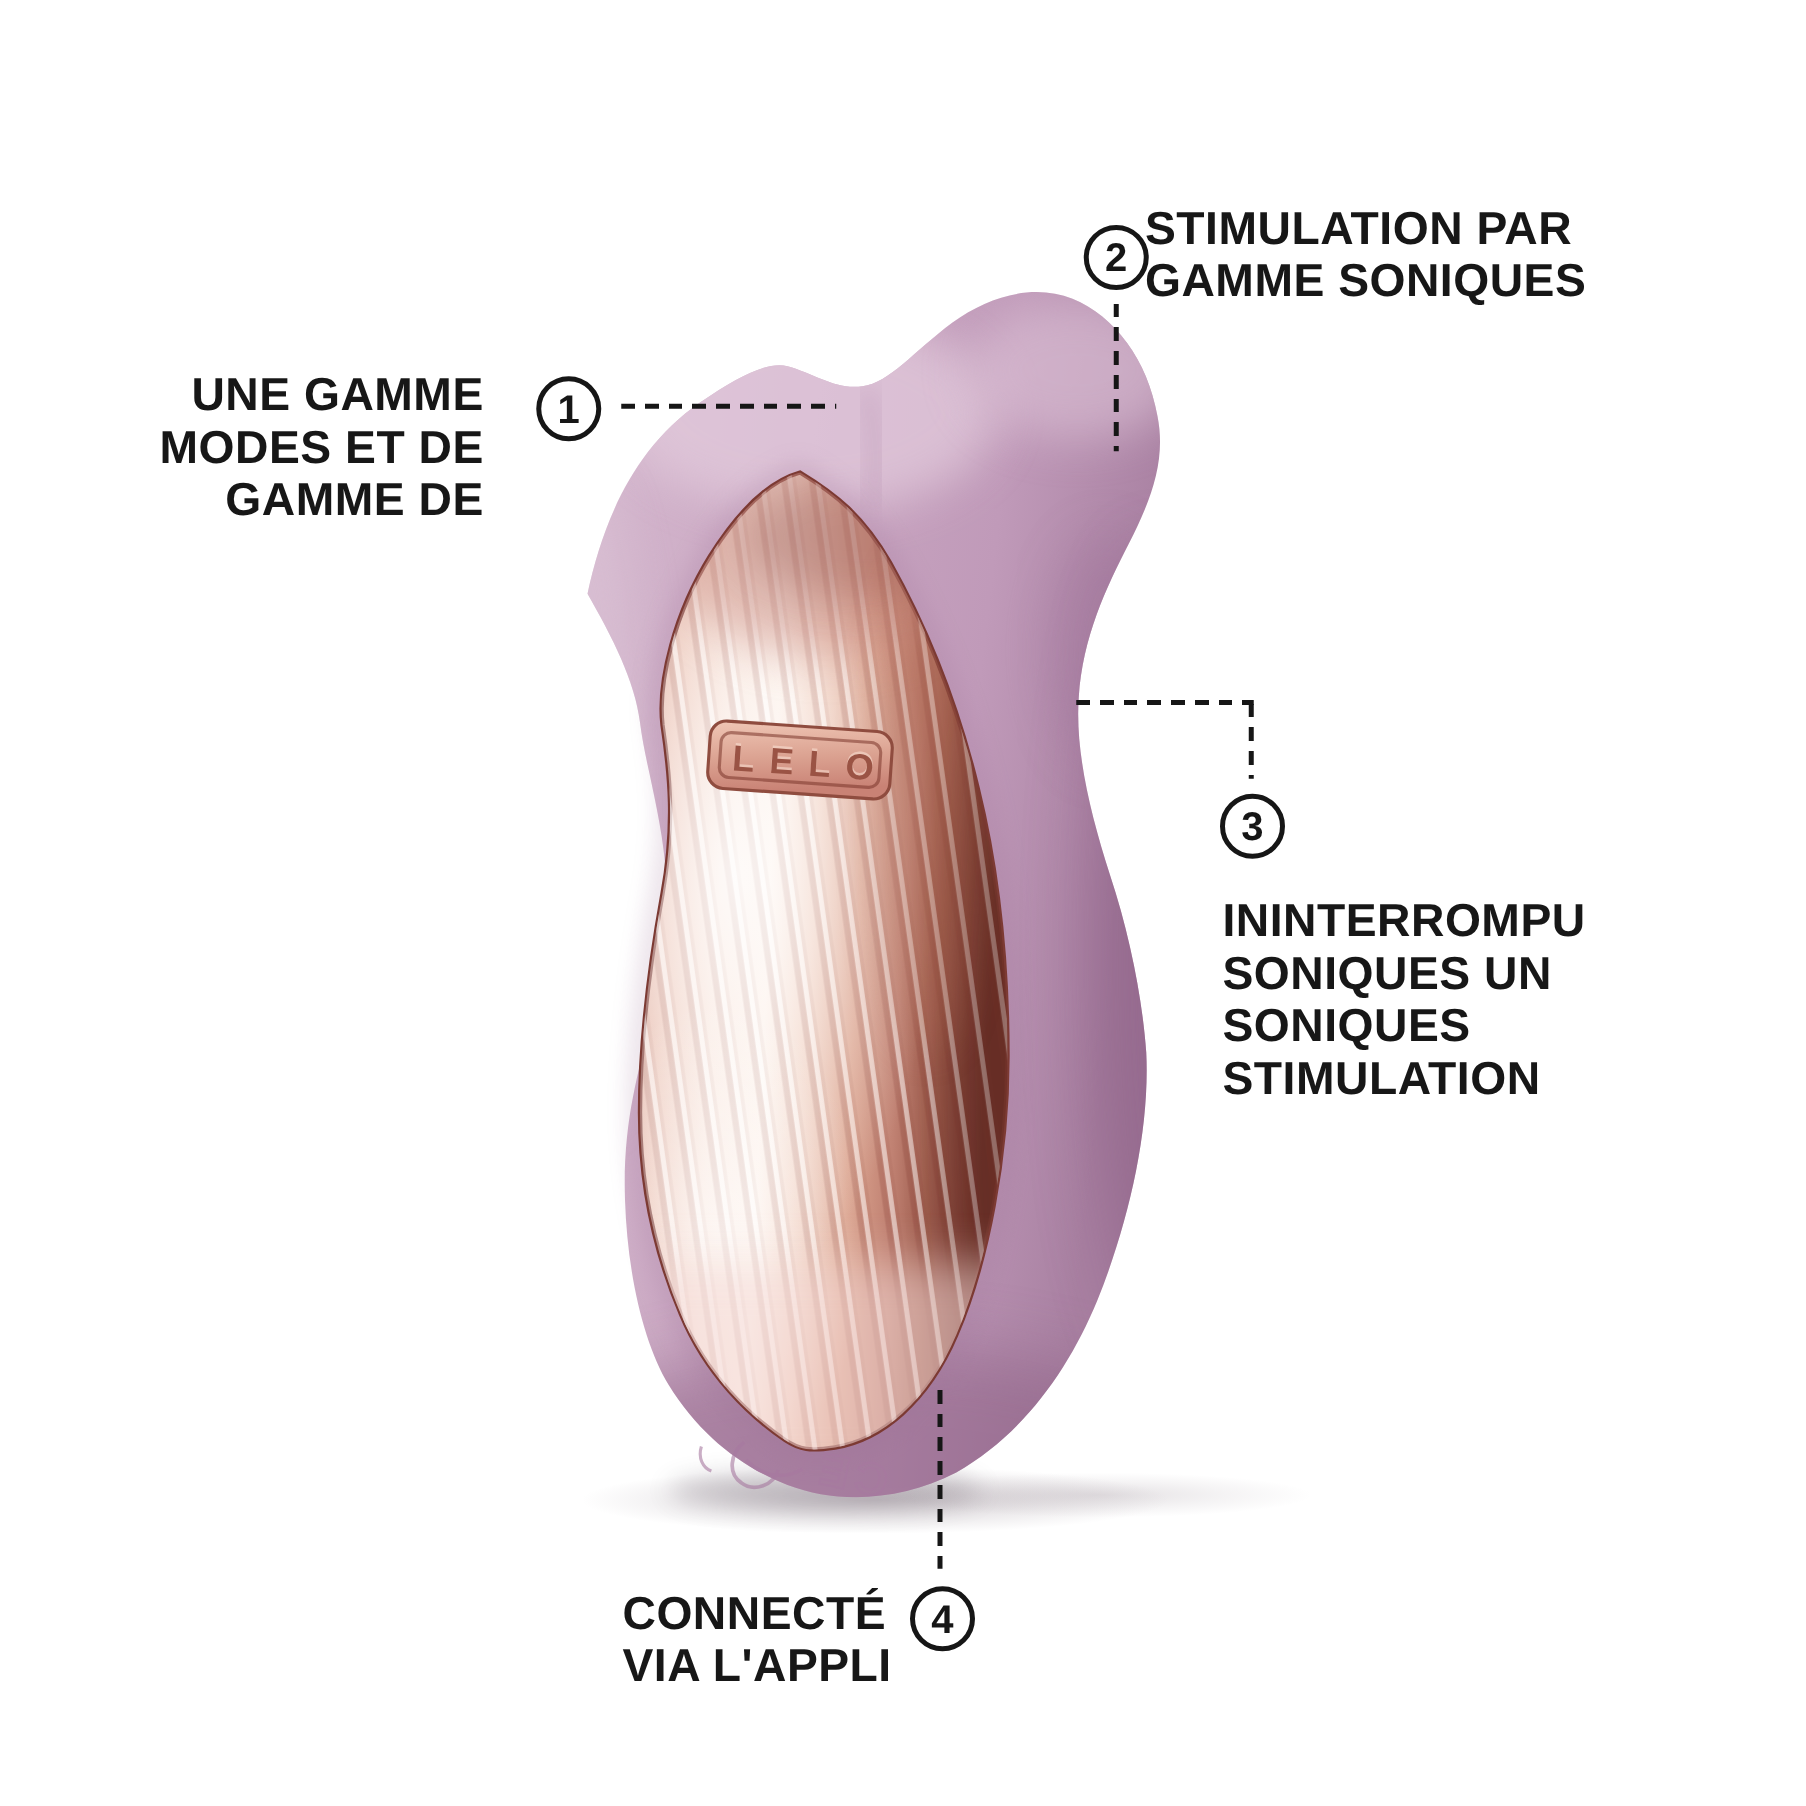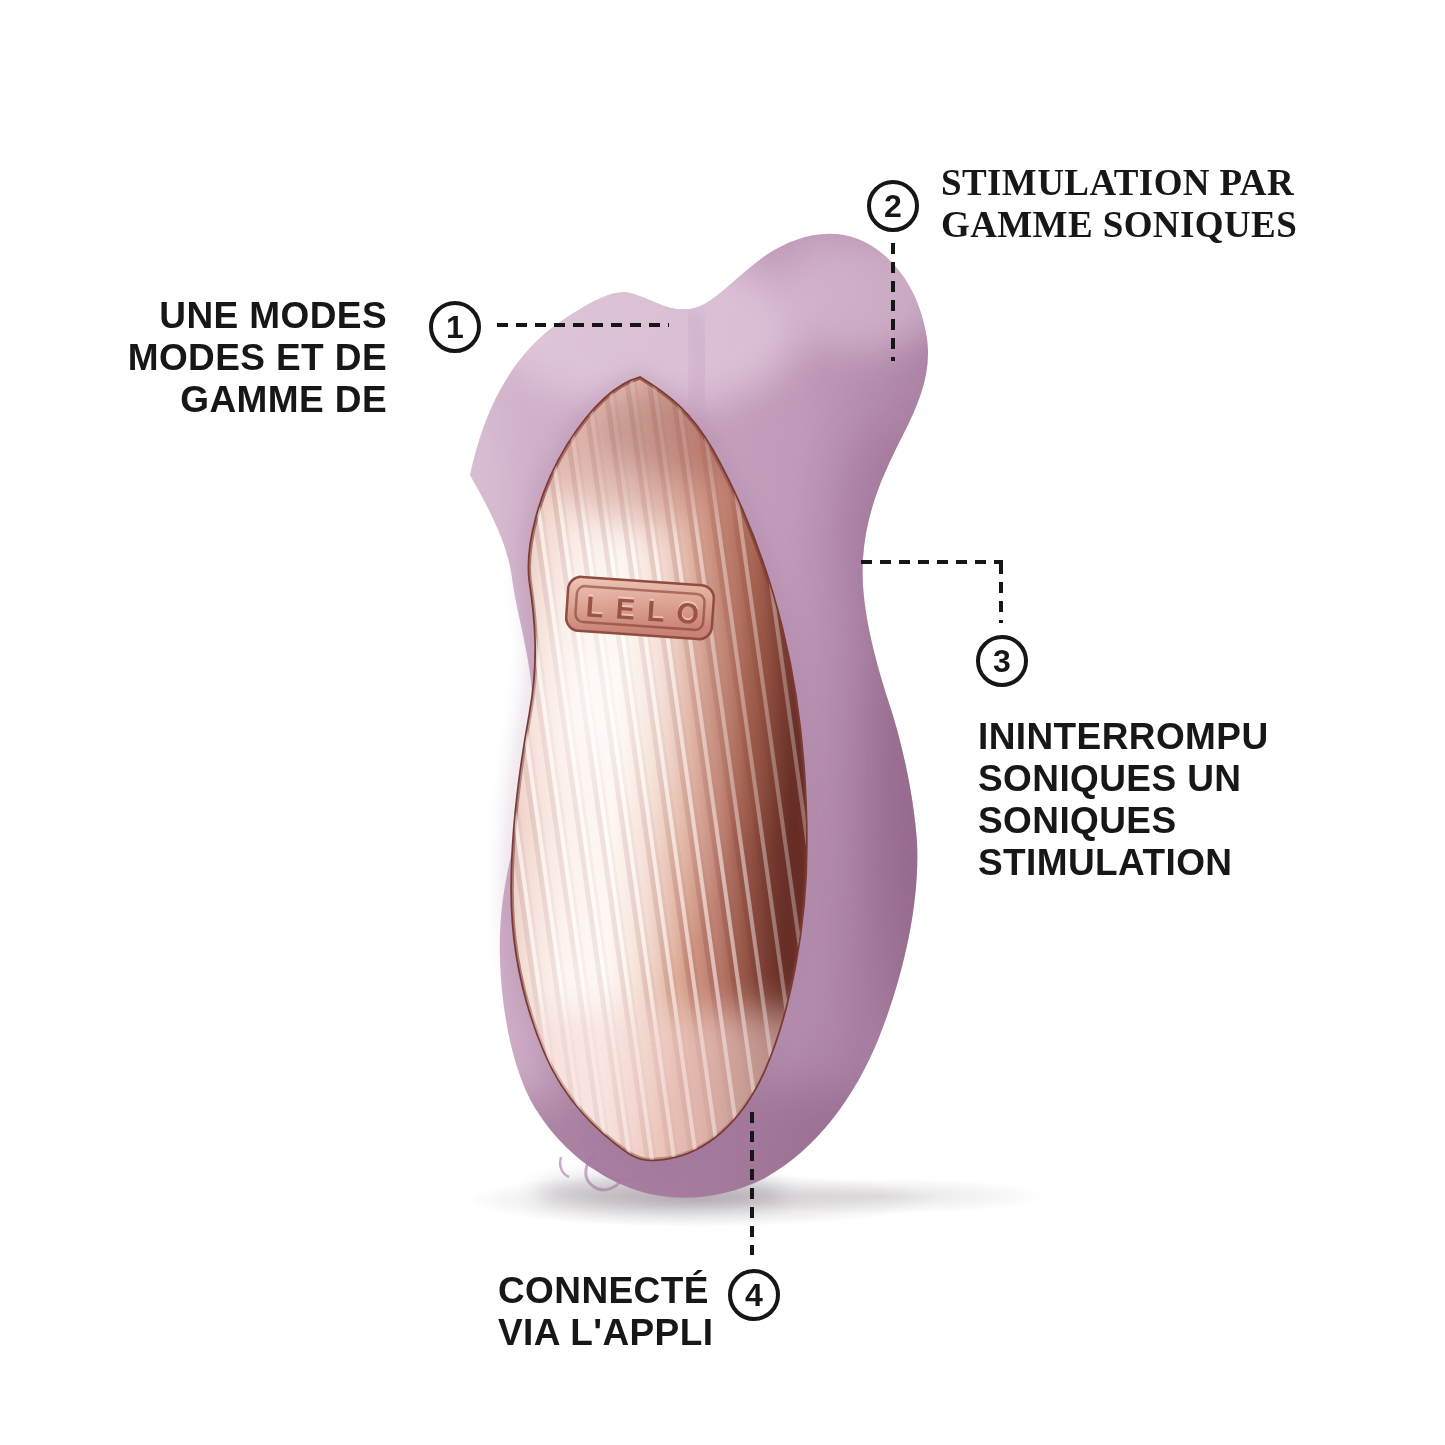--- a/index.html
+++ b/index.html
@@ -136,30 +136,30 @@
           <path d="M 600,1152 c -13,6 -19,21 -10,31 c 8,10 25,8 31,-3" stroke-width="3"></path>
           <path d="M 598,1166 c 10,17 27,23 42,18" stroke-width="3"></path>
           <path d="M 566,1147 c -5,8 -3,17 3,21" stroke-width="2.5"></path>
         </g>
         <text transform="rotate(192 684 1182)" x="658" y="1196" font-size="36" font-weight="700" letter-spacing="5" stroke-width="1.8">CE</text>
       </g>
     </g>
   </svg>
 
   <div class="callout-label align-right" style="top:295px; right:1058px;">
-    <div>UNE MODES</div>
+    <div>UNE GAMME</div>
     <div>MODES ET DE</div>
     <div>GAMME DE</div>
   </div>
   <div class="num-badge" style="left:429px; top:301px;">
     <span>1</span>
   </div>
   <div class="dash-h" style="left:497px; top:323px; width:172px;"></div>
 
-  <div class="callout-label" style="left:941px; top:162px;font-family:Liberation Serif, serif;">
+  <div class="callout-label" style="left:916px; top:162px;">
     <div>STIMULATION PAR</div>
     <div>GAMME SONIQUES</div>
   </div>
   <div class="num-badge" style="left:867px; top:180px;">
     <span>2</span>
   </div>
   <div class="dash-v" style="left:891px; top:243px; height:118px;"></div>
 
   <div class="dash-h" style="left:861px; top:560px; width:142px;"></div>
   <div class="dash-v" style="left:999px; top:563px; height:60px;"></div>

